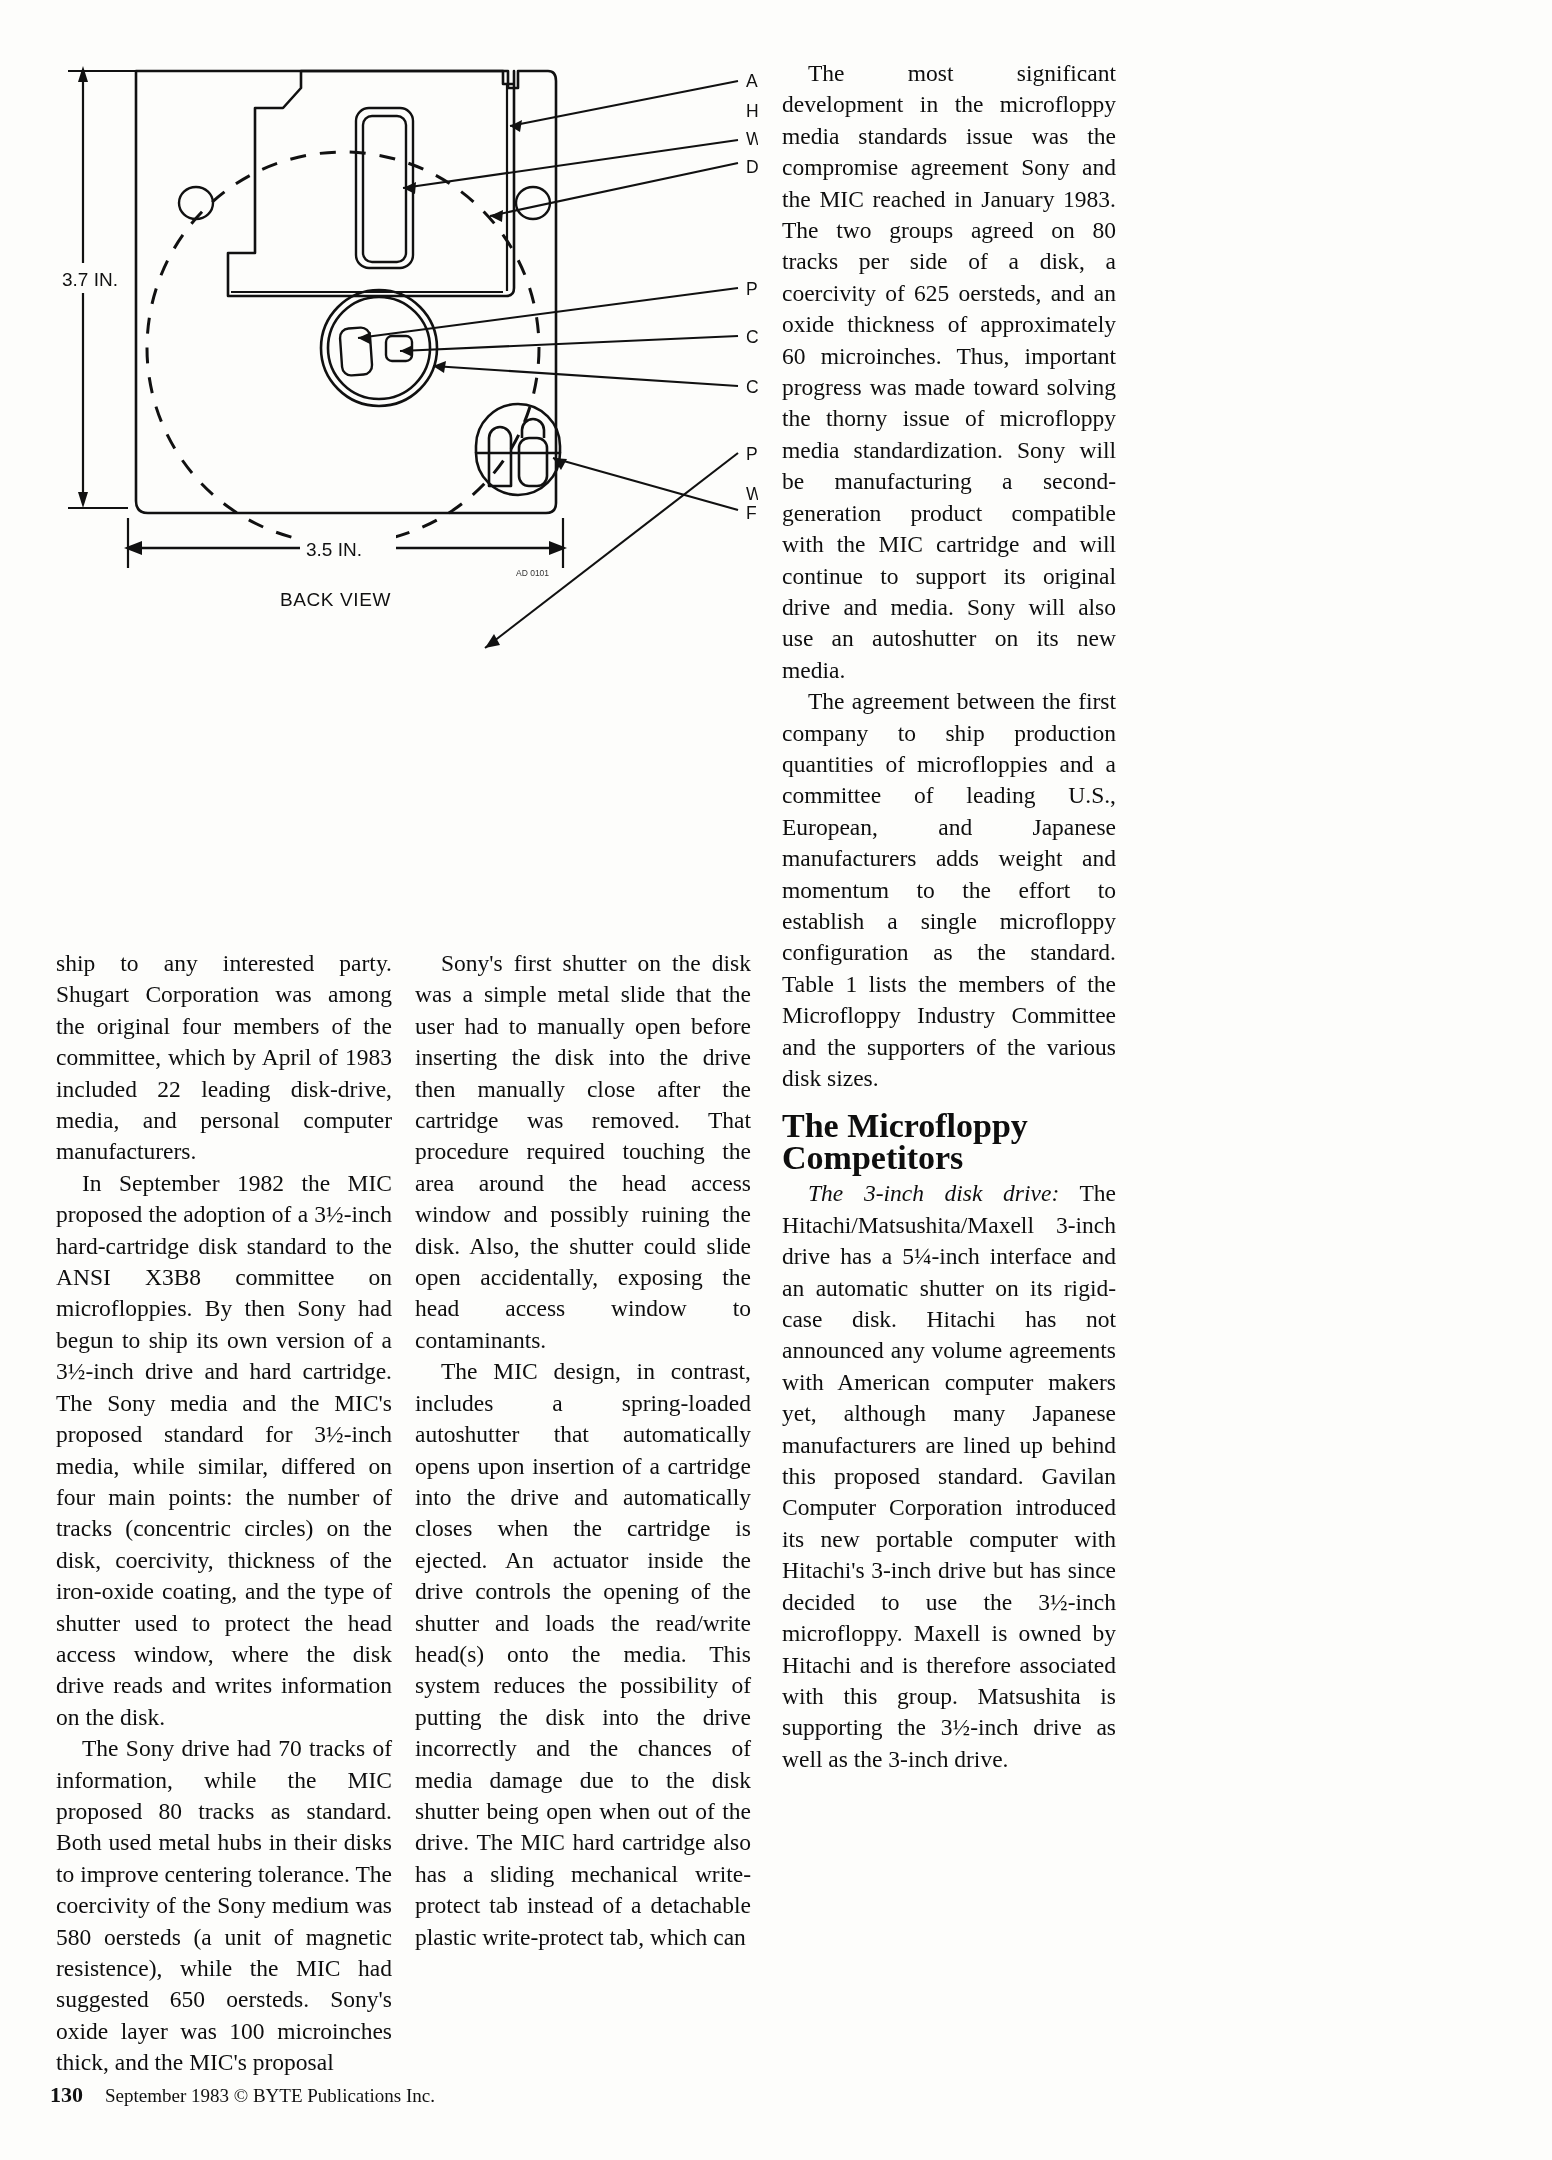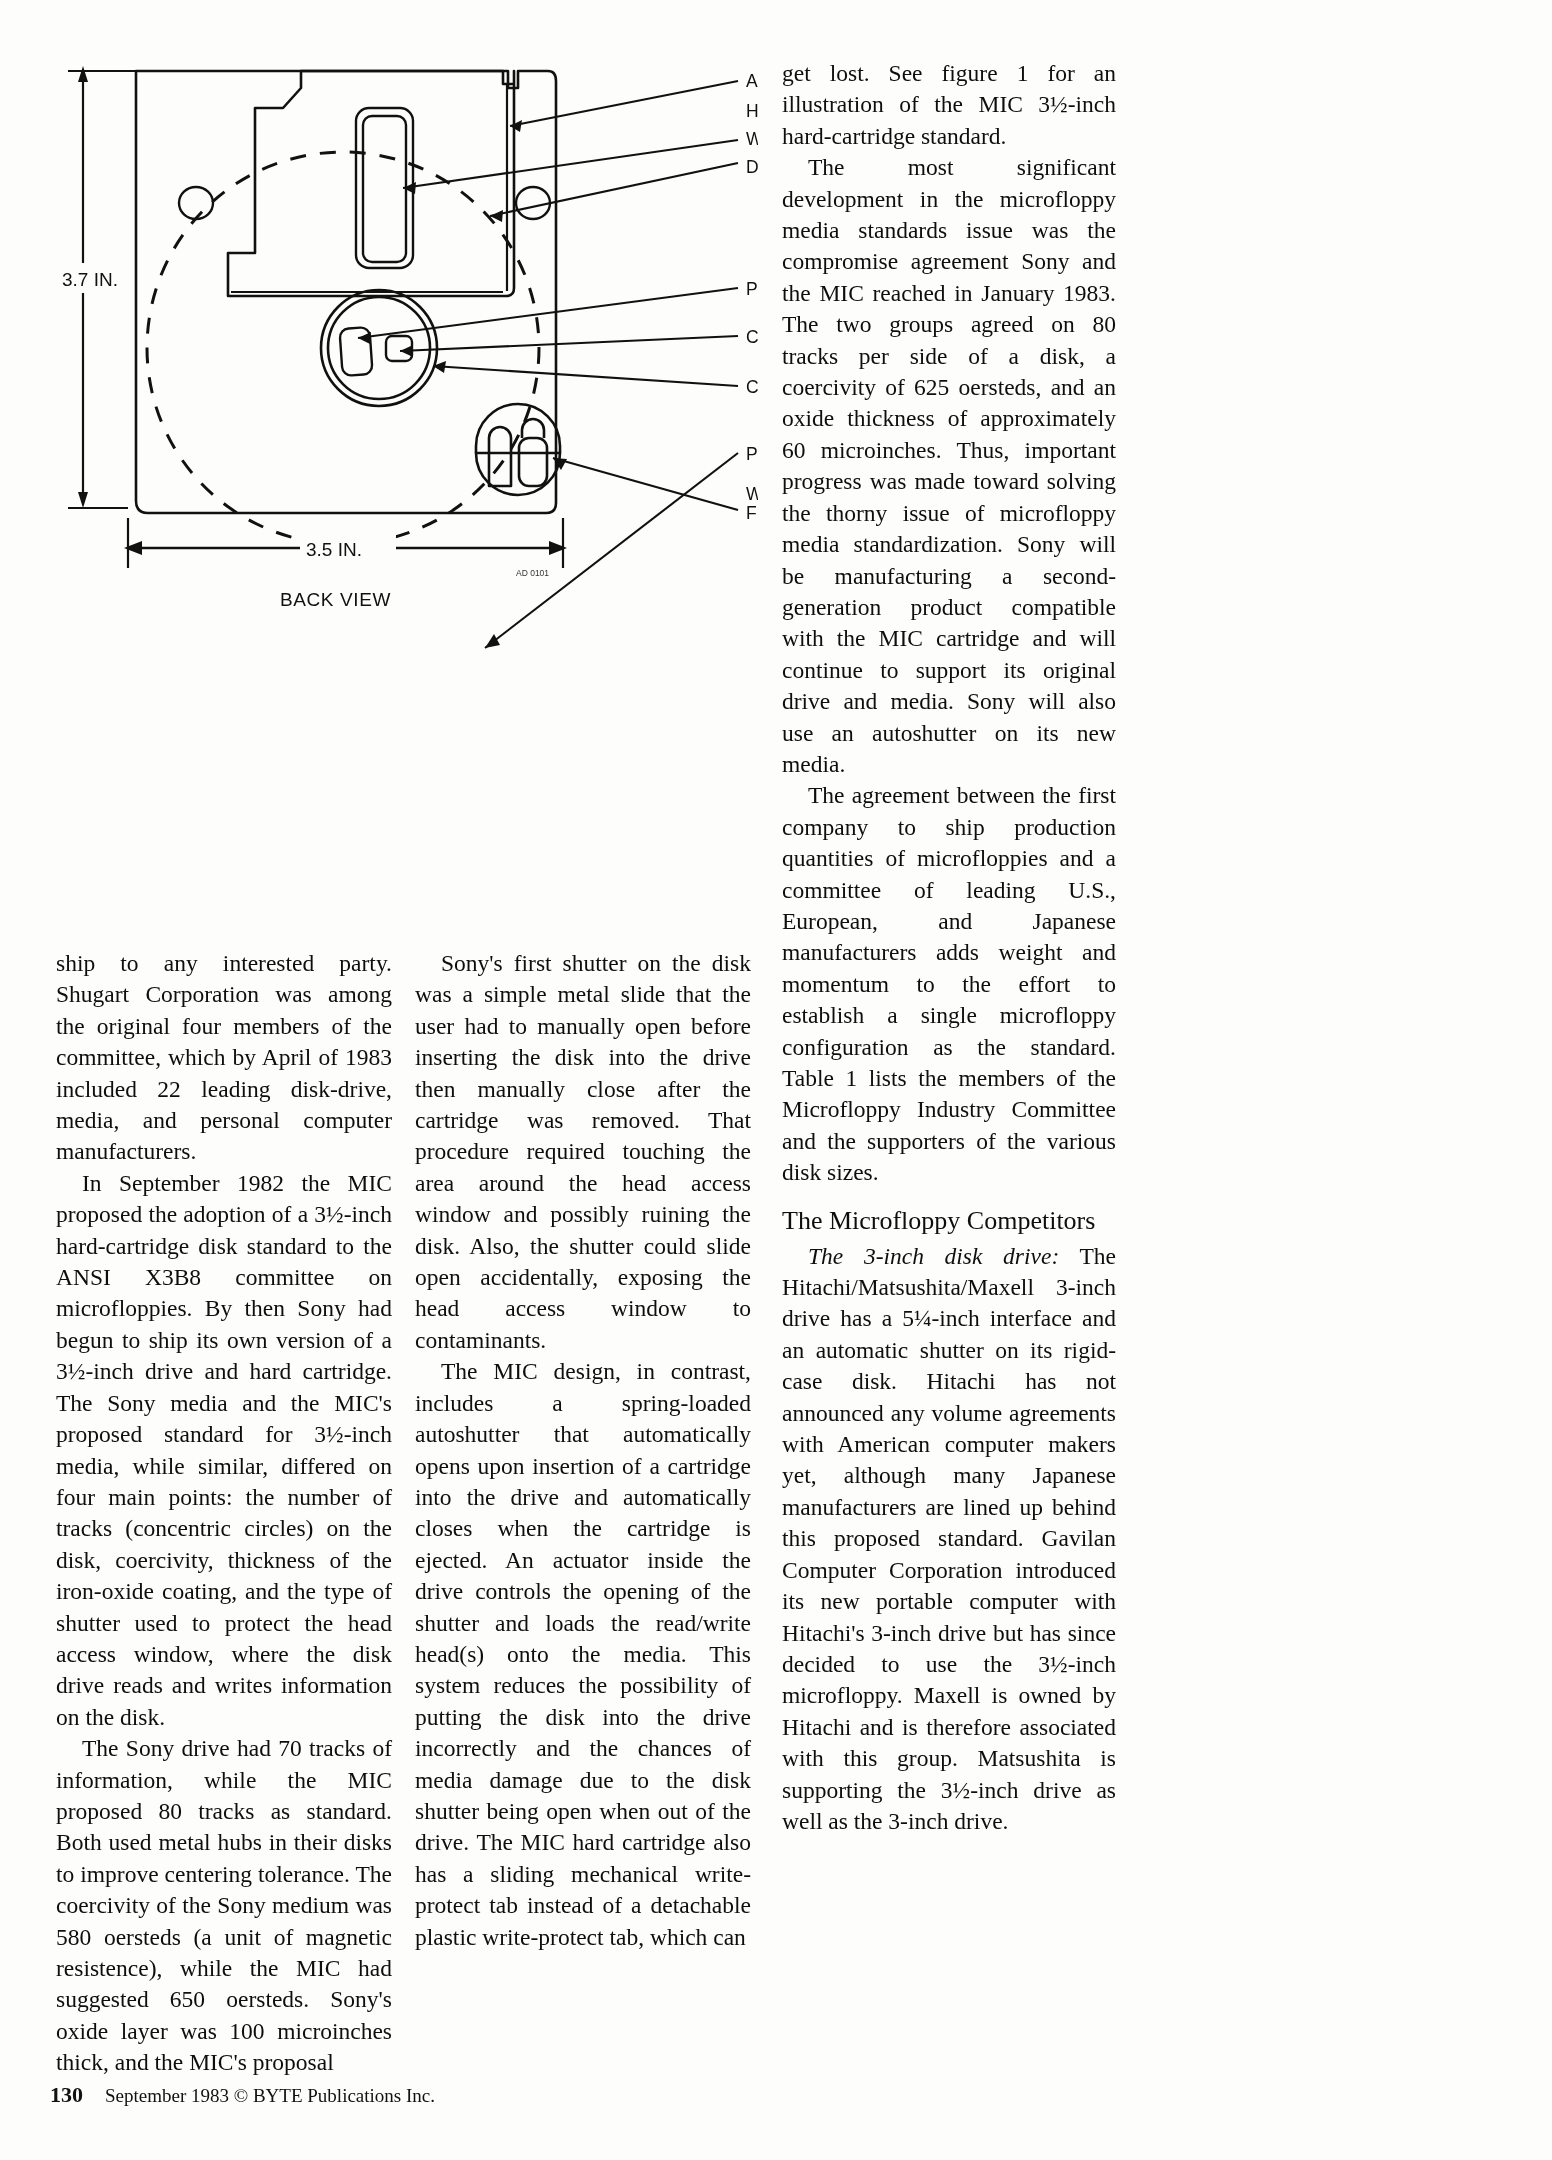--- a/index.html
+++ b/index.html
@@ -64,22 +64,22 @@
     text-indent: 26px;
   }
   .col p.noindent { text-indent: 0; }
 
   #col-left  { left: 56px;  top: 948px; width: 336px; }
   #col-mid   { left: 415px; top: 948px; width: 336px; }
   #col-right { left: 782px; top: 58px;  width: 334px; }
 
   h2.section-head {
     font-family: "Liberation Serif", serif;
-    font-size: 26px;
-    font-weight: normal;
+    font-size: 34px;
+    font-weight: bold;
     line-height: 32px;
     margin: 16px 0 4px 0;
     text-align: left;
     text-indent: 0;
   }
 
   .italic-run { font-style: italic; }
 
   
   #footer {
@@ -280,21 +280,20 @@
     <p>In September 1982 the MIC proposed the adoption of a 3½-inch hard-cartridge disk standard to the ANSI X3B8 committee on microfloppies. By then Sony had begun to ship its own version of a 3½-inch drive and hard cartridge. The Sony media and the MIC's proposed standard for 3½-inch media, while similar, differed on four main points: the number of tracks (concentric circles) on the disk, coercivity, thickness of the iron-oxide coating, and the type of shutter used to protect the head access window, where the disk drive reads and writes information on the disk.</p>
     <p>The Sony drive had 70 tracks of information, while the MIC proposed 80 tracks as standard. Both used metal hubs in their disks to improve centering tolerance. The coercivity of the Sony medium was 580 oersteds (a unit of magnetic resistence), while the MIC had suggested 650 oersteds. Sony's oxide layer was 100 microinches thick, and the MIC's proposal</p>
   </div>
 
   <div class="col" id="col-mid">
     <p>Sony's first shutter on the disk was a simple metal slide that the user had to manually open before inserting the disk into the drive then manually close after the cartridge was removed. That procedure required touching the area around the head access window and possibly ruining the disk. Also, the shutter could slide open accidentally, exposing the head access window to contaminants.</p>
     <p>The MIC design, in contrast, includes a spring-loaded autoshutter that automatically opens upon insertion of a cartridge into the drive and automatically closes when the cartridge is ejected. An actuator inside the drive controls the opening of the shutter and loads the read/write head(s) onto the media. This system reduces the possibility of putting the disk into the drive incorrectly and the chances of media damage due to the disk shutter being open when out of the drive. The MIC hard cartridge also has a sliding mechanical write-protect tab instead of a detachable plastic write-protect tab, which can</p>
   </div>
 
   <div class="col" id="col-right">
-    <p class="noindent">get lost. See figure 1 for an illustration of the MIC 3½-inch hard-cartridge standard.</p>
     <p>The most significant development in the microfloppy media standards issue was the compromise agreement Sony and the MIC reached in January 1983. The two groups agreed on 80 tracks per side of a disk, a coercivity of 625 oersteds, and an oxide thickness of approximately 60 microinches. Thus, important progress was made toward solving the thorny issue of microfloppy media standardization. Sony will be manufacturing a second-generation product compatible with the MIC cartridge and will continue to support its original drive and media. Sony will also use an autoshutter on its new media.</p>
     <p>The agreement between the first company to ship production quantities of microfloppies and a committee of leading U.S., European, and Japanese manufacturers adds weight and momentum to the effort to establish a single microfloppy configuration as the standard. Table 1 lists the members of the Microfloppy Industry Committee and the supporters of the various disk sizes.</p>
 
     <h2 class="section-head">The Microfloppy Competitors</h2>
 
 
     <p><span class="italic-run">The 3-inch disk drive:</span><span> The Hitachi/Matsushita/Maxell 3-inch drive has a 5¼-inch interface and an automatic shutter on its rigid-case disk. Hitachi has not announced any volume agreements with American computer makers yet, although many Japanese manufacturers are lined up behind this proposed standard. Gavilan Computer Corporation introduced its new portable computer with Hitachi's 3-inch drive but has since decided to use the 3½-inch microfloppy. Maxell is owned by Hitachi and is therefore associated with this group. Matsushita is supporting the 3½-inch drive as well as the 3-inch drive.</span></p>
   </div>
 
   <div id="footer">

